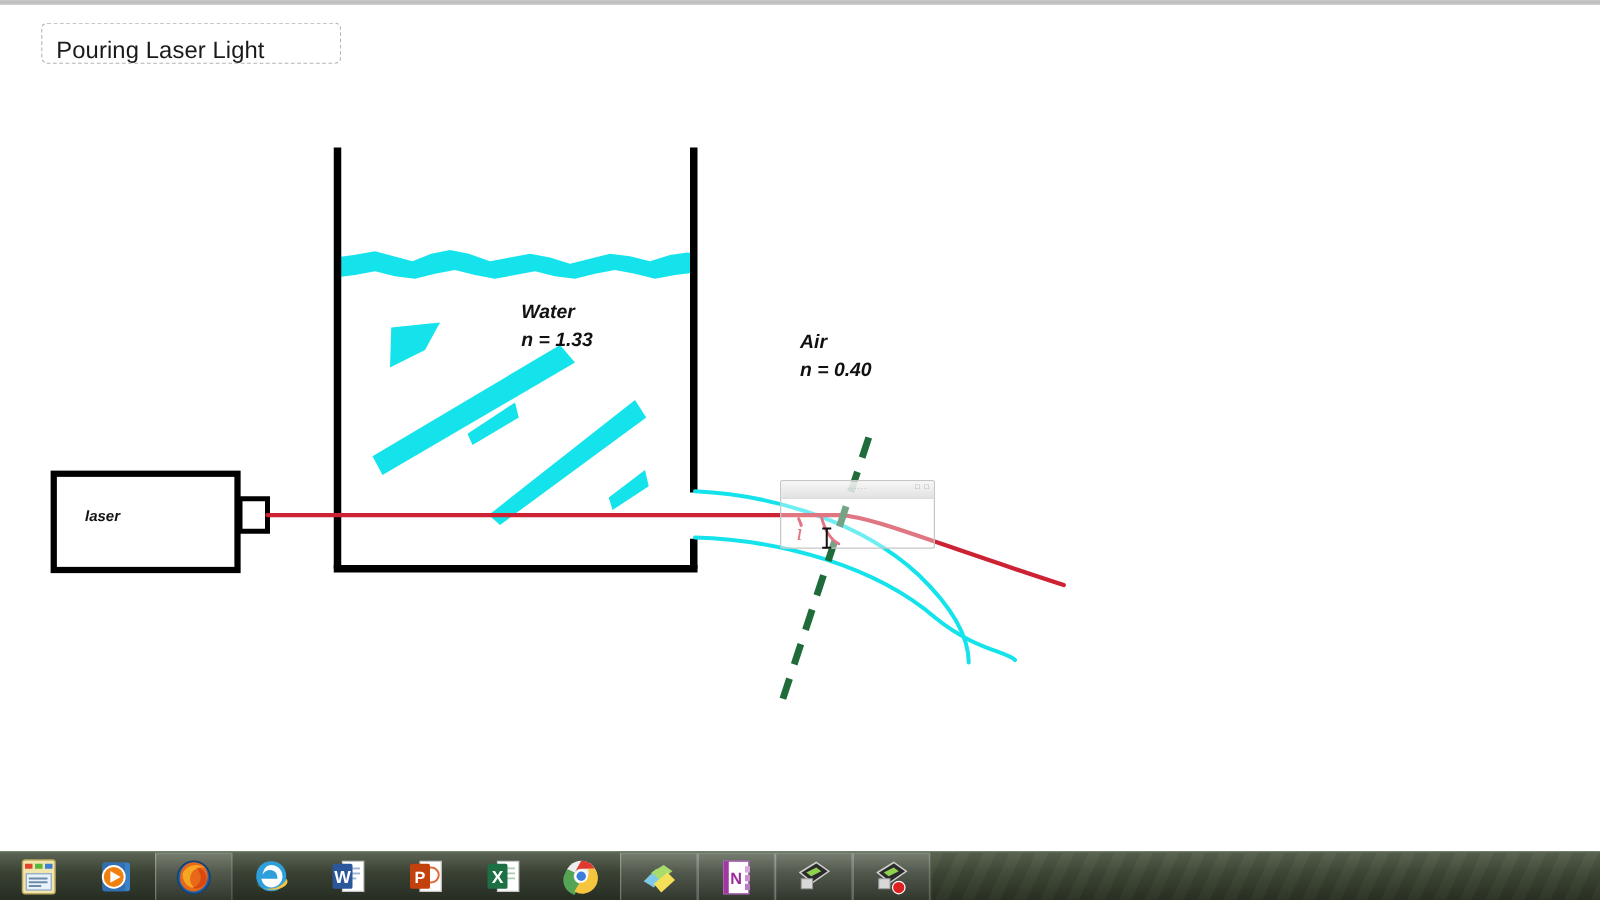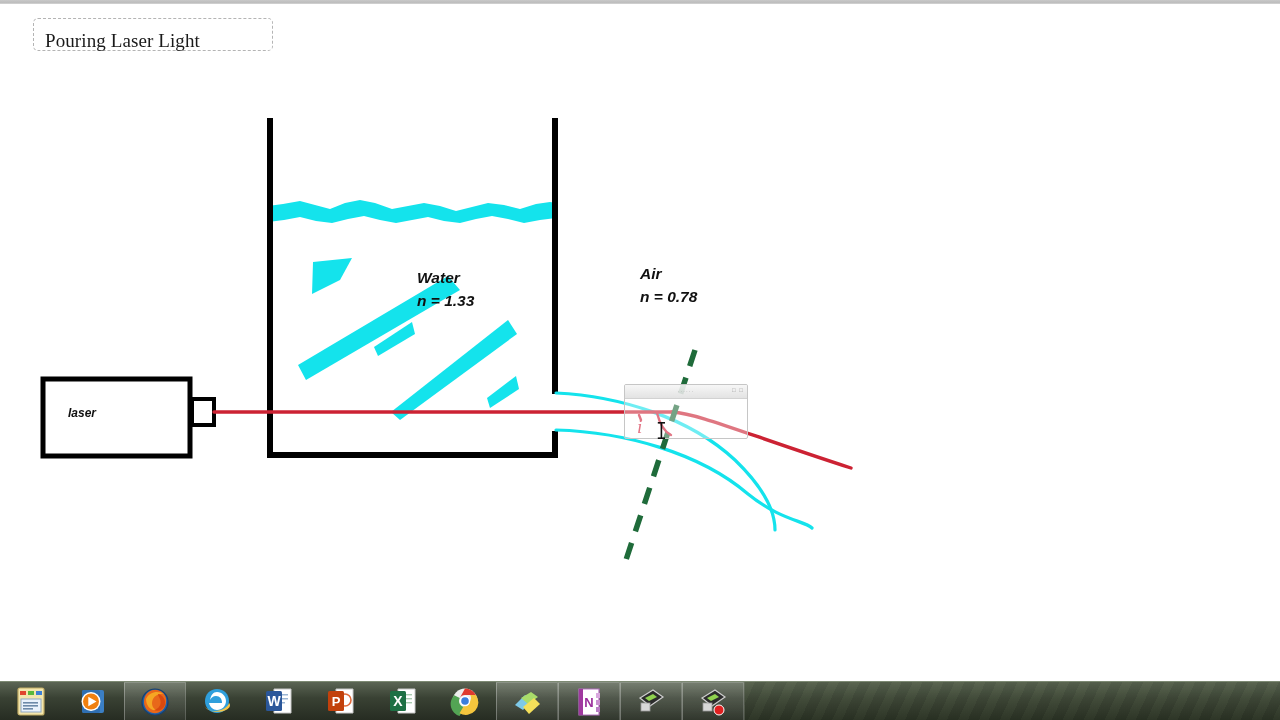--- a/index.html
+++ b/index.html
@@ -32,21 +32,21 @@
     width: 240px; height: 33px;
     border: 1px dashed #b4b4b4;
     border-radius: 5px;
     background: #ffffff;
     display: flex;
     align-items: center;
     box-sizing: border-box;
     padding-left: 11px;
   }
   .title-text {
-    font-family: Liberation Serif, serif;
+    font-family: Liberation Sans, sans-serif;
     font-size: 19px;
     color: #1a1a1a;
     letter-spacing: 0.1px;
     white-space: nowrap;
     margin-top: 12px;
   }
 
   
   #scene {
     position: absolute;
@@ -58,21 +58,21 @@
   .phys-label {
     position: absolute;
     font-family: "Liberation Sans", sans-serif;
     font-size: 15.5px;
     font-weight: bold;
     font-style: italic;
     color: #111111;
     white-space: nowrap;
     line-height: 23px;
   }
-  .lbl-water  { left: 417px; top: 238px; margin-top: 28px; }
+  .lbl-water  { left: 417px; top: 238px; }
   .lbl-air    { left: 640px; top: 262px; }
   .lbl-laser  {
     position: absolute;
     left: 68px; top: 406px;
     font-family: "Liberation Sans", sans-serif;
     font-size: 12px;
     font-weight: bold;
     font-style: italic;
     color: #111111;
   }
@@ -240,21 +240,21 @@
     </g>
   </svg>
 
   <div class="phys-label lbl-water">
     <div>Water</div>
     <div>n = 1.33</div>
   </div>
 
   <div class="phys-label lbl-air">
     <div>Air</div>
-    <div>n = 0.78</div>
+    <div>n = 0.40</div>
   </div>
 
   <div class="lbl-laser">laser</div>
 
   <div class="lbl-i">i</div>
 
   <div class="ghost-window">
     <div class="ghost-titlebar">
       <div class="ghost-title-text">......</div>
       <div class="ghost-controls">□ □</div>

